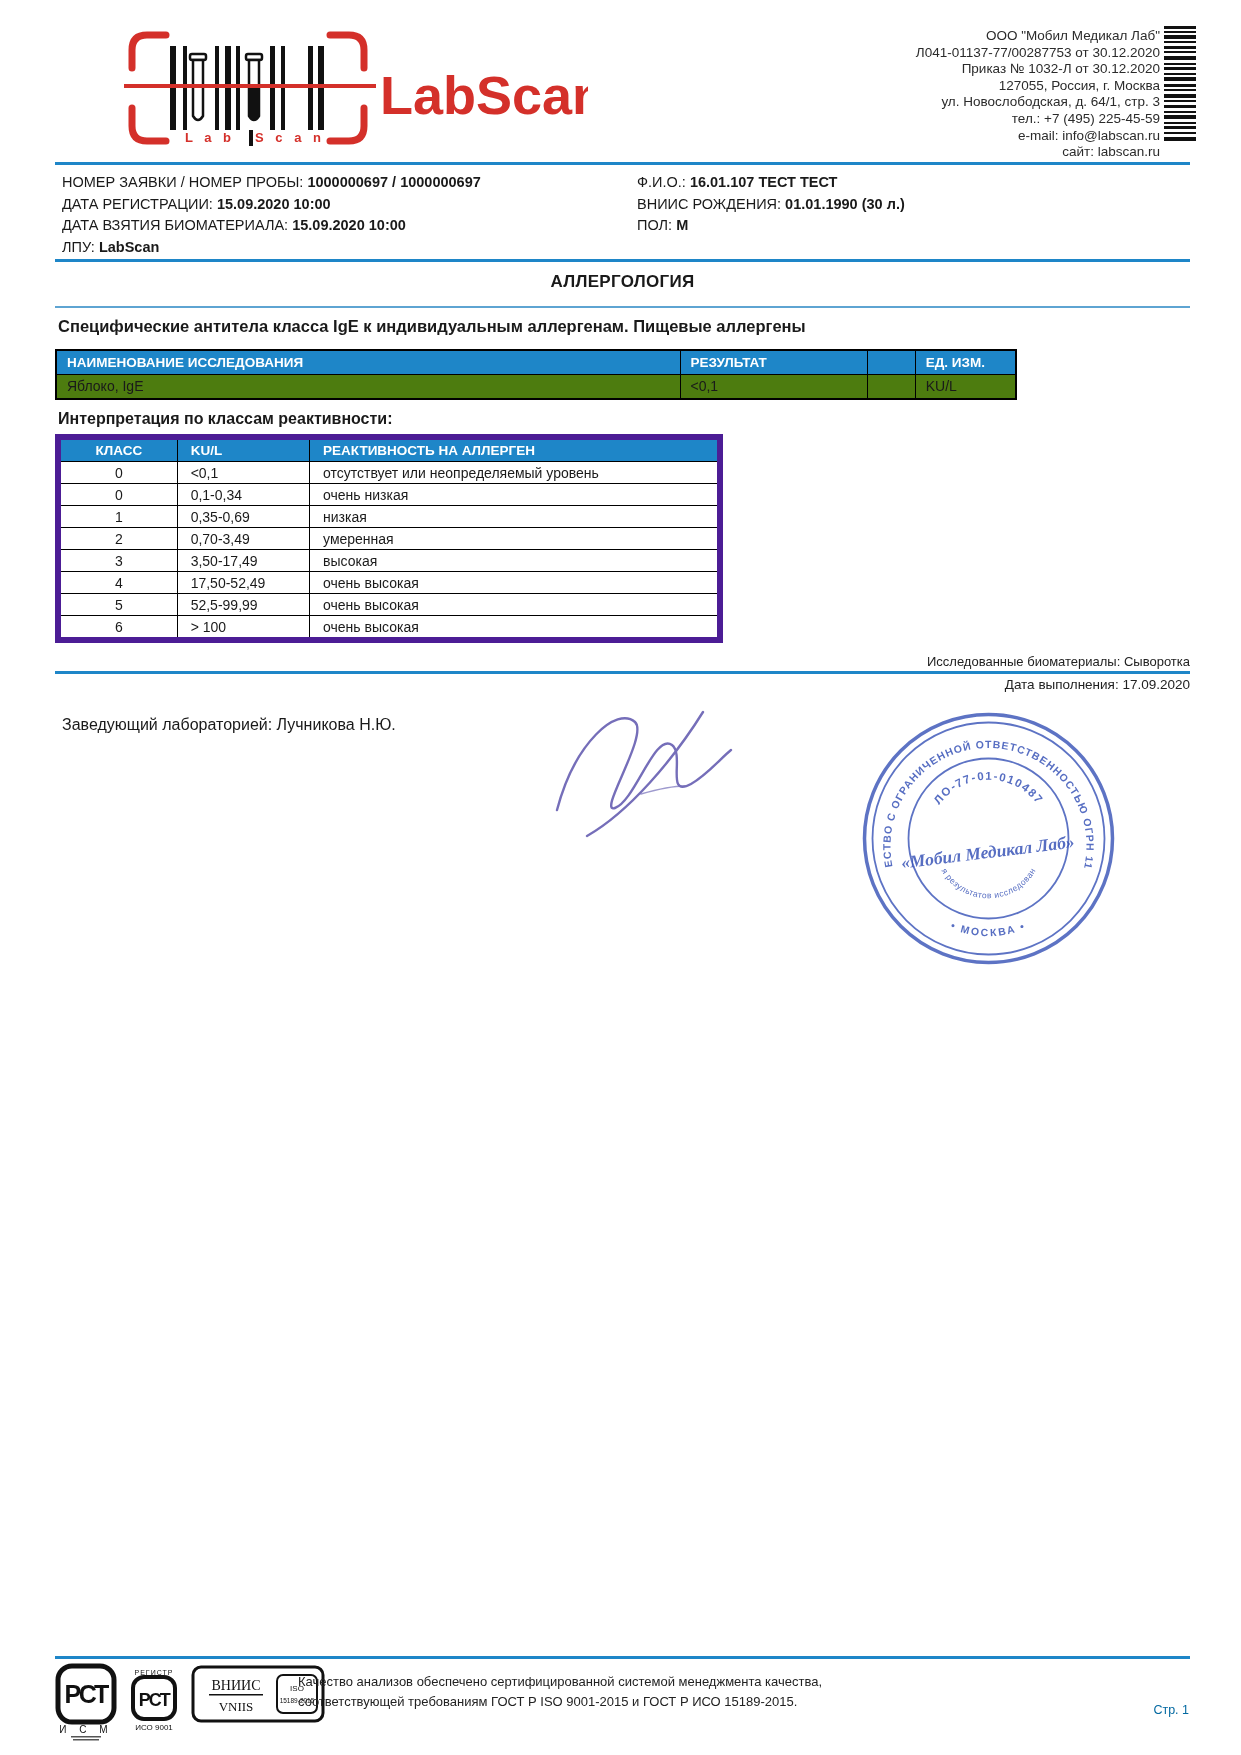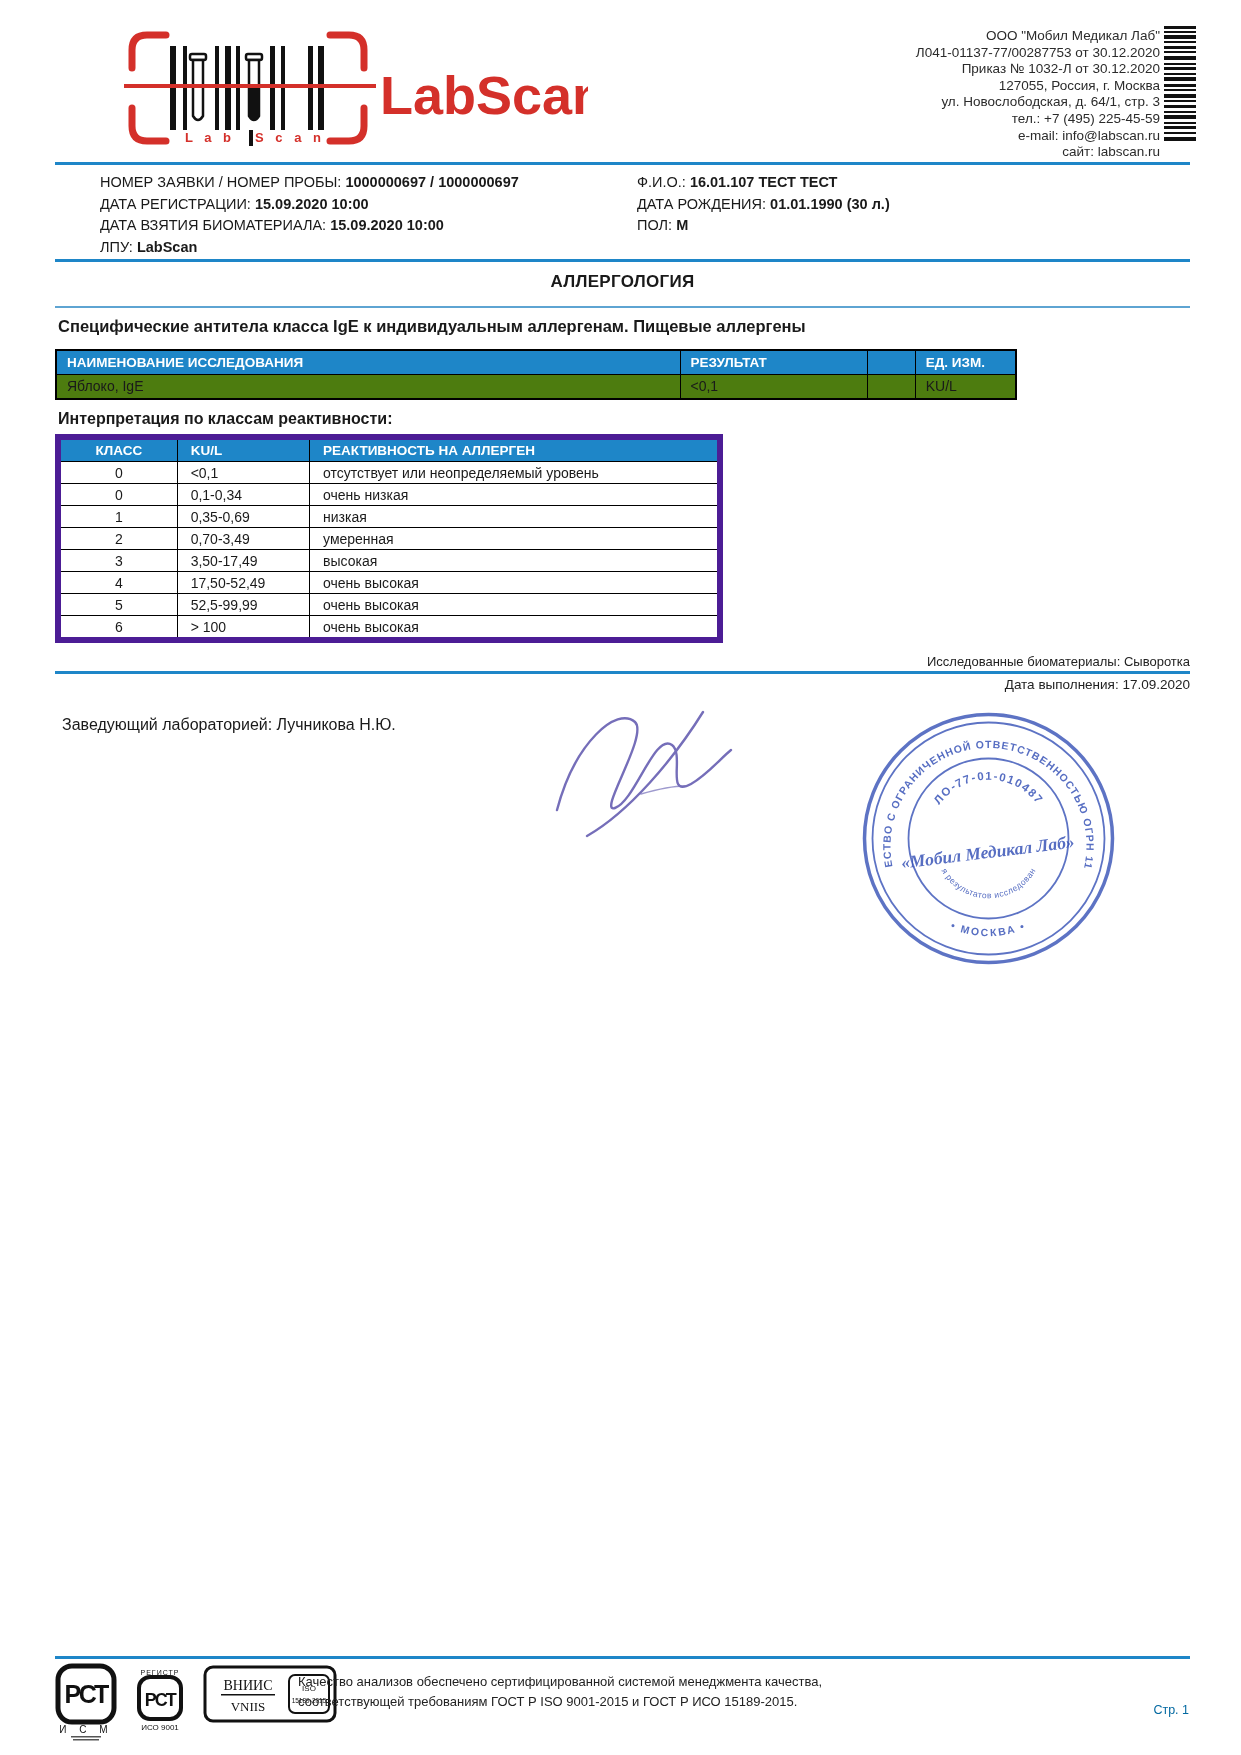--- a/index.html
+++ b/index.html
@@ -12,21 +12,21 @@
   .thinline { position:absolute; left:55px; width:1135px; height:2px; background:#5ea4d2; }
 
   
   .logo-wrap { position:absolute; left:118px; top:24px; }
   .company { position:absolute; top:28px; right:81px; text-align:right;
              font-size:13.5px; line-height:16.6px; color:#2b2b2b; }
   .barcode-v { position:absolute; top:26px; right:45px; width:32px; height:118px; }
 
   
   .pinfo { position:absolute; top:172px; font-size:14.5px; line-height:21.5px; }
-  .pinfo-left  { left:62px;margin-left:38px; }
+  .pinfo-left  { left:62px; }
   .pinfo-right { left:637px; }
   .pinfo .val { font-weight:bold; }
 
   
   .sec-title { position:absolute; left:55px; width:1135px; top:272px; text-align:center;
                font-size:17px; font-weight:bold; letter-spacing:.3px; }
   .sec-sub   { position:absolute; left:58px; top:317px; font-size:16.5px; font-weight:bold; }
 
   table { border-collapse:collapse; table-layout:fixed; }
   .res-table { position:absolute; left:55px; top:349px; width:962px;
@@ -48,21 +48,21 @@
   .execdate { position:absolute; right:51px; top:677px; font-size:13.5px; color:#222; }
 
   .sig-label { position:absolute; left:62px; top:716px; font-size:16px; }
   .signature { position:absolute; left:545px; top:698px; }
   .stamp     { position:absolute; left:856px; top:706px; }
 
   
   .disclaimer { position:absolute; left:55px; width:1135px; top:1639px; text-align:center;
                 font-size:11.8px; color:#222; }
   .footer-line { top:1656px; }
-  .badges { position:absolute; left:55px; top:1663px; display:flex; align-items:flex-start; gap:16px; }
+  .badges { position:absolute; left:55px; top:1663px; display:flex; align-items:flex-start; gap:10px; }
   .quality { position:absolute; left:298px; top:1672px; font-size:13px; line-height:20px; color:#222; }
   .pagenum { position:absolute; right:52px; top:1703px; font-size:12.5px; color:#0369a1;text-align:right; }
 </style>
 </head>
 <body>
 
 <div class="page">
 
   <div class="logo-wrap">
     <svg width="470" height="128" viewBox="0 0 470 128">
@@ -148,21 +148,21 @@
   <div class="divider" style="top:162px"></div>
 
   <div class="pinfo pinfo-left">
     <div><span>НОМЕР ЗАЯВКИ / НОМЕР ПРОБЫ:</span> <span class="val">1000000697 / 1000000697</span></div>
     <div><span>ДАТА РЕГИСТРАЦИИ:</span> <span class="val">15.09.2020 10:00</span></div>
     <div><span>ДАТА ВЗЯТИЯ БИОМАТЕРИАЛА:</span> <span class="val">15.09.2020 10:00</span></div>
     <div><span>ЛПУ:</span> <span class="val">LabScan</span></div>
   </div>
   <div class="pinfo pinfo-right">
     <div><span>Ф.И.О.:</span> <span class="val">16.01.107 ТЕСТ ТЕСТ</span></div>
-    <div><span>ДАТА РОЖДЕНИЯ:</span> <span class="val">01.01.1990 (30 л.)</span></div>
+    <div><span>ВНИИС РОЖДЕНИЯ:</span> <span class="val">01.01.1990 (30 л.)</span></div>
     <div><span>ПОЛ:</span> <span class="val">М</span></div>
   </div>
 
   <div class="divider" style="top:259px"></div>
 
   <div class="sec-title">АЛЛЕРГОЛОГИЯ</div>
   <div class="thinline" style="top:306px"></div>
   <div class="sec-sub">Специфические антитела класса IgE к индивидуальным аллергенам. Пищевые аллергены</div>
 
   <table class="res-table">

